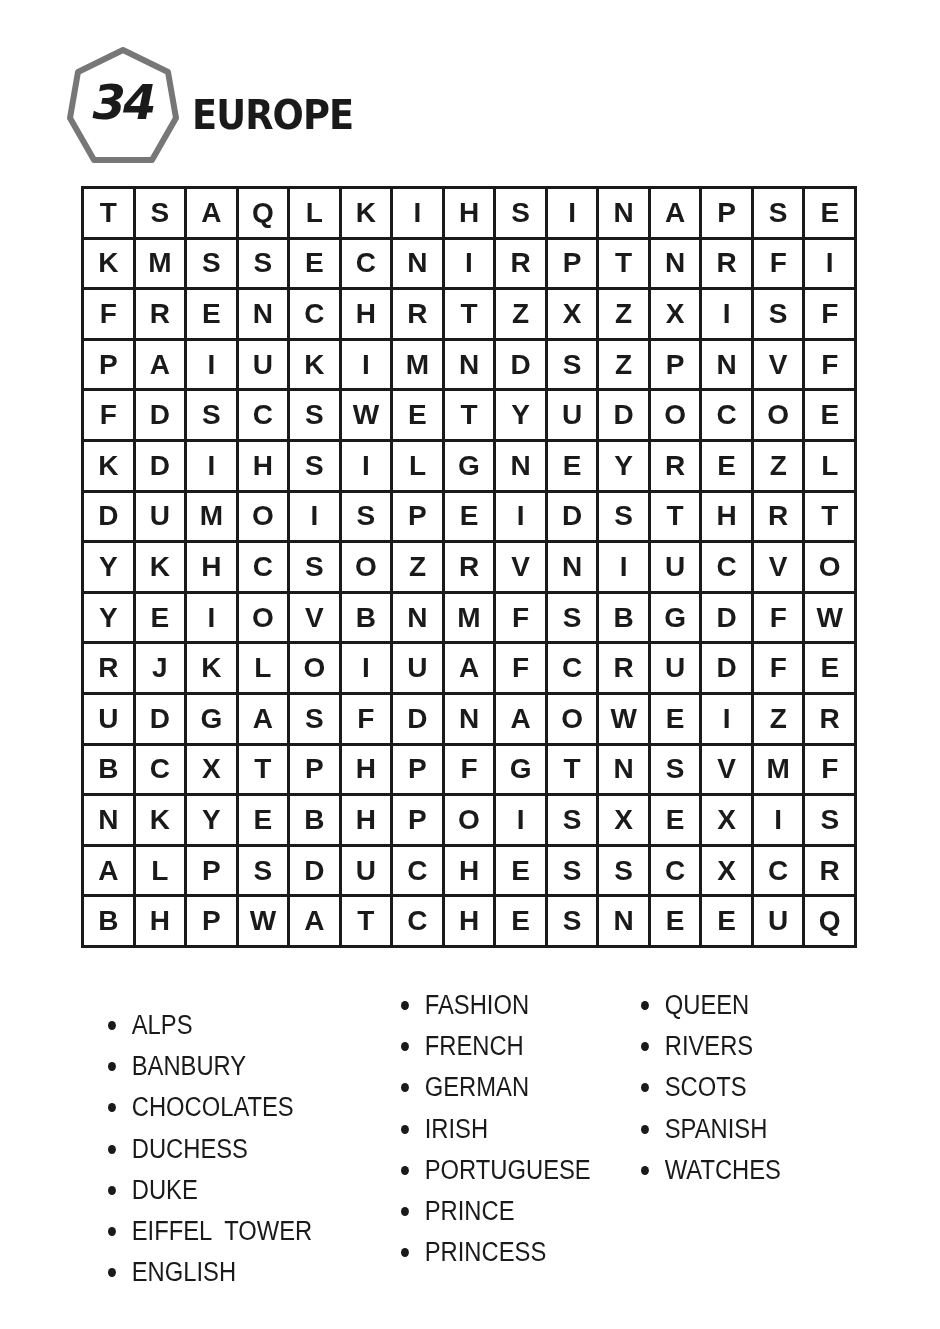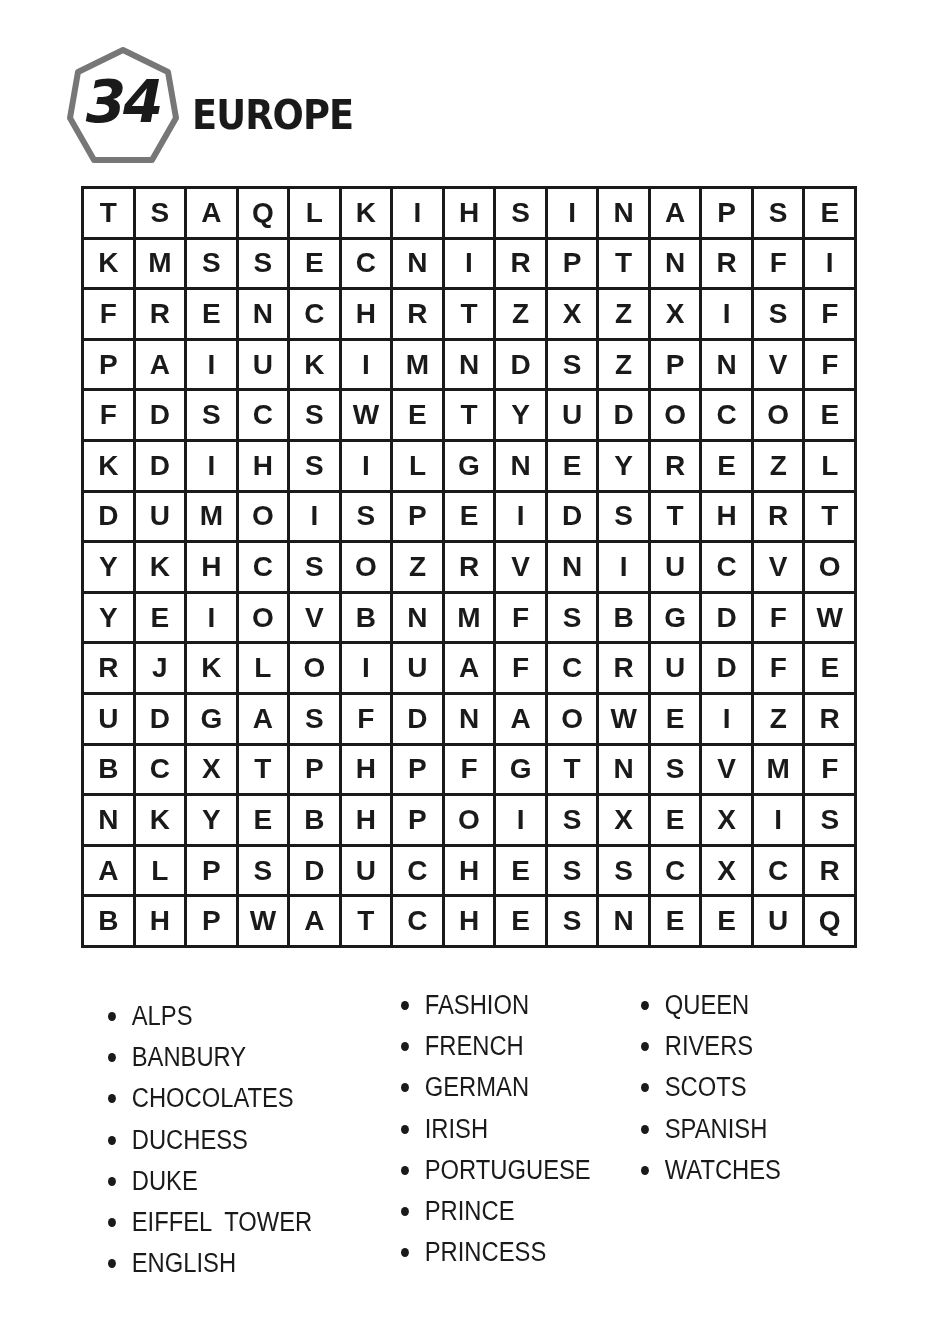--- a/index.html
+++ b/index.html
@@ -1,19 +1,19 @@
 <!DOCTYPE html>
 <html><head>
 <meta charset="utf-8">
 <style>
   html, body { margin:0; padding:0; background:#ffffff; }
   body { width:940px; height:1329px; position:relative; overflow:hidden; font-family:"Liberation Sans", sans-serif; color:#1a1a1a; }
   .badge { position:absolute; left:64px; top:46px; width:118px; height:122px; }
   .badge svg { position:absolute; left:0; top:0; }
-  .badge-num { position:absolute; left:0; top:0; width:118px; height:122px; display:flex; align-items:center; justify-content:center; font-family:"DejaVu Sans", sans-serif; font-weight:bold; font-style:italic; font-size:58px; letter-spacing:-3px; color:#1a1a1a; padding-bottom:10px; box-sizing:border-box; }
+  .badge-num { position:absolute; left:0; top:0; width:118px; height:122px; display:flex; align-items:center; justify-content:center; font-family:"DejaVu Sans", sans-serif; font-weight:bold; font-style:italic; font-size:48px; letter-spacing:-3px; color:#1a1a1a; padding-bottom:10px; box-sizing:border-box; }
   .title { position:absolute; left:192px; top:92px; font-family:"DejaVu Sans", sans-serif; font-weight:bold; font-size:40px; letter-spacing:-1px; color:#1a1a1a; transform:scaleX(0.92); transform-origin:left center; }
   .grid { position:absolute; left:81px; top:186px; width:776px; height:762px; border:3px solid #1a1a1a; box-sizing:border-box; display:grid; grid-template-columns:repeat(15, 1fr); grid-template-rows:repeat(15, 1fr); background:#1a1a1a; gap:3px; }
   .cell { background:#ffffff; display:flex; align-items:center; justify-content:center; font-family:"Liberation Sans", sans-serif; font-weight:bold; font-size:28px; color:#1a1a1a; }
   .words { position:absolute; left:108px; top:988px; width:720px; }
   .col { position:absolute; top:0; }
   .word { height:41.2px; display:flex; align-items:center; font-family:"Liberation Sans", sans-serif; font-size:27px; color:#1a1a1a; transform:scaleX(0.88); transform-origin:left center; white-space:nowrap; }
   .bullet { display:inline-block; width:9px; height:9px; border-radius:50%; background:#1a1a1a; margin-right:18px; }
 </style>
 </head>
 <body>
@@ -248,21 +248,21 @@
     <div class="cell">E</div>
     <div class="cell">S</div>
     <div class="cell">N</div>
     <div class="cell">E</div>
     <div class="cell">E</div>
     <div class="cell">U</div>
     <div class="cell">Q</div>
   </div>
 
 <div class="words" id="words">
-    <div class="col" style="left: 0px; top: 8px;">
+    <div class="col" style="left: 0px; top: 17px;">
       <div class="word">
         <span class="bullet"></span>
         <span style="white-space: pre;">ALPS</span>
       </div>
       <div class="word">
         <span class="bullet"></span>
         <span style="white-space: pre;">BANBURY</span>
       </div>
       <div class="word">
         <span class="bullet"></span>

